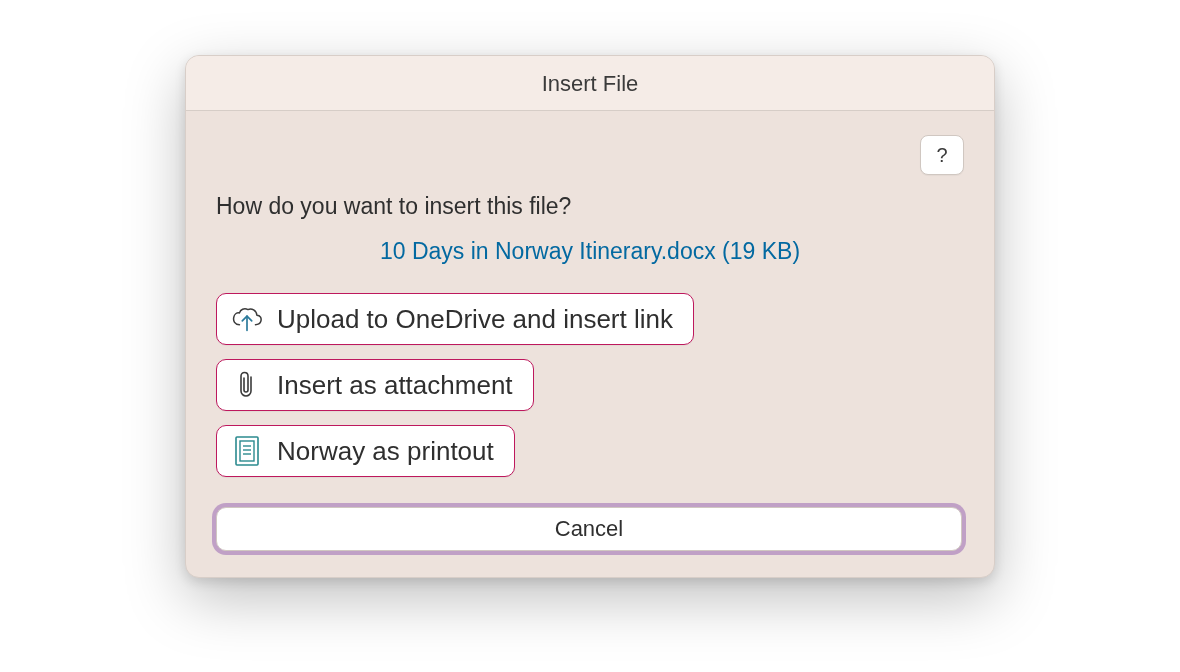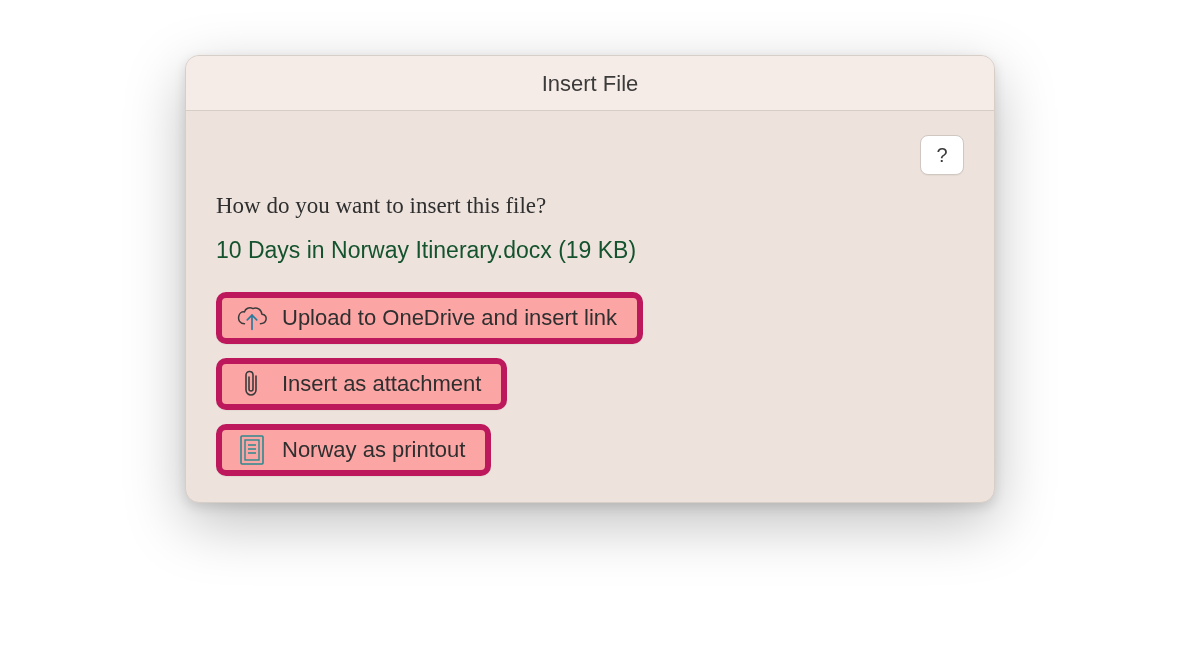--- a/index.html
+++ b/index.html
@@ -55,42 +55,42 @@
       display: flex;
       align-items: center;
       justify-content: center;
       box-shadow: 0 1px 1px rgba(0,0,0,0.04);
     }
     .prompt-text {
       font-size: 23px;
       color: #2f2f2f;
       margin-top: 58px;
       margin-bottom: 18px;
-      font-family: Liberation Serif, serif;
     }
     .file-info {
       font-size: 23px;
-      color: #14532d;
+      color: #0369a1;
       margin-bottom: 28px;
+      text-align: center;
     }
     .options {
       display: flex;
       flex-direction: column;
       gap: 14px;
       align-items: flex-start;
     }
     .option-button {
       display: inline-flex;
       align-items: center;
       gap: 14px;
-      background: #fca5a5;
-      border: 6px solid #be185d;
+      background: #ffffff;
+      border: 1px solid #be185d;
       border-radius: 10px;
       padding: 8px 20px 8px 14px;
-      font-size: 22px;
+      font-size: 26px;
       color: #2f2f2f;
       cursor: pointer;
       box-shadow: 0 1px 1px rgba(0,0,0,0.04);
       height: 52px;
     }
     .option-button .icon {
       width: 32px;
       height: 32px;
       display: flex;
       align-items: center;
@@ -156,16 +156,19 @@
             <rect x="3" y="2" width="22" height="28" rx="1" stroke="#2b8a8f" stroke-width="1.6" fill="none"></rect>
             <rect x="7" y="6" width="14" height="20" stroke="#2b8a8f" stroke-width="1.4" fill="none"></rect>
             <line x1="10" y1="11" x2="18" y2="11" stroke="#2b8a8f" stroke-width="1.4"></line>
             <line x1="10" y1="15" x2="18" y2="15" stroke="#2b8a8f" stroke-width="1.4"></line>
             <line x1="10" y1="19" x2="18" y2="19" stroke="#2b8a8f" stroke-width="1.4"></line>
           </svg>
         </span>
         <span>Norway as printout</span>
       </button>
 
+      <button class="cancel-button">
+        <span>Cancel</span>
+      </button>
 
     </div>
   </div>
 </div>
 
 </body></html>

